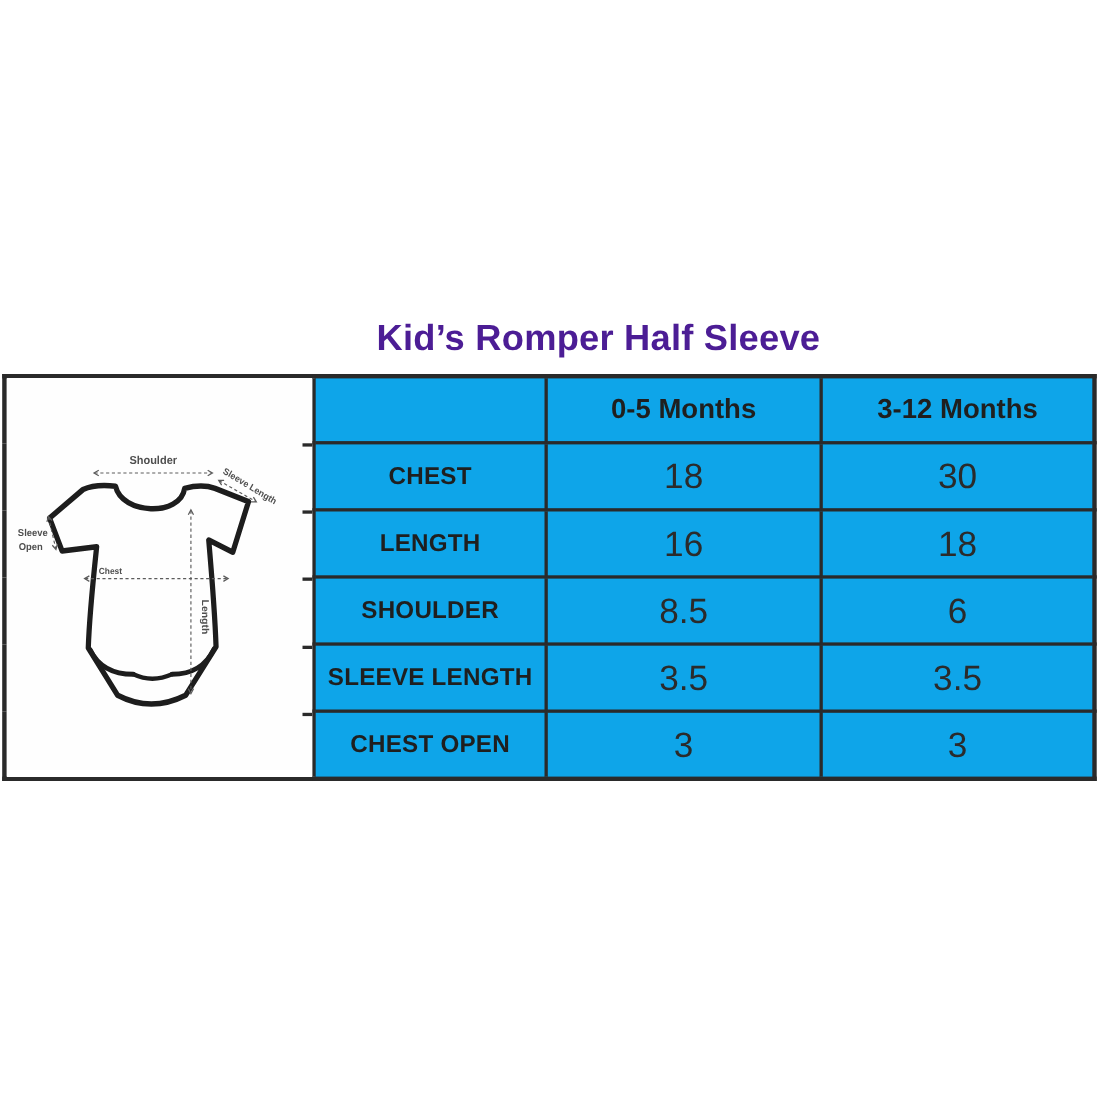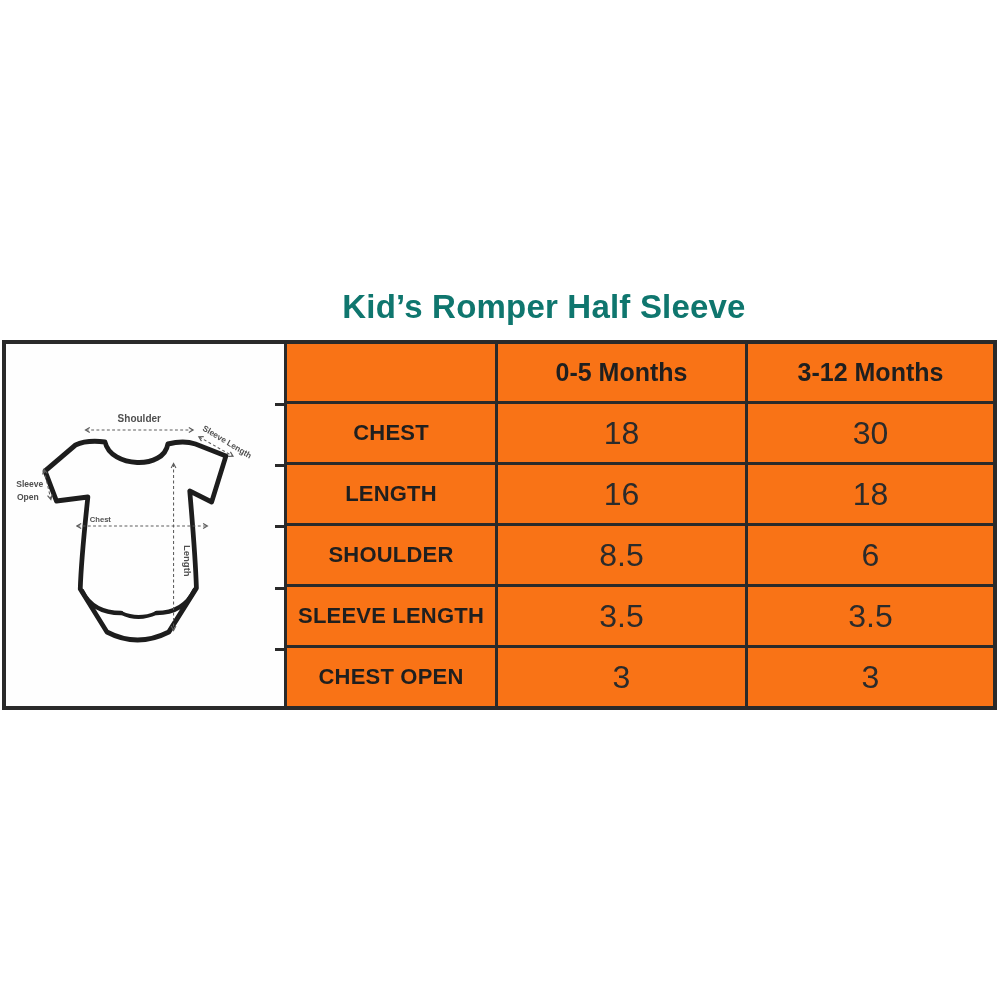--- a/index.html
+++ b/index.html
@@ -4,30 +4,30 @@
 <style>
   html,body{margin:0;padding:0;}
   body{
     width:1000px;height:1000px;background:#ffffff;
     font-family:"Liberation Sans", sans-serif;
     position:relative;overflow:hidden;color:#262626;
   }
   .page-title{
     position:absolute;top:288px;left:0;right:0;
     text-align:center;padding-left:88px;box-sizing:border-box;
-    font-size:33px;font-weight:600;color:#0f766e;letter-spacing:0.2px;
+    font-size:33px;font-weight:600;color:#4c1d95;letter-spacing:0.2px;
   }
   table.size-table{
     position:absolute;left:2px;top:340px;
     border-collapse:collapse;table-layout:fixed;
     width:995px;border:4px solid #2a2a2a;
   }
   .size-table td, .size-table th{
     border:3px solid #2a2a2a;text-align:center;vertical-align:middle;
-    background:#f97316;padding:0;
+    background:#0ea5e9;padding:0;
   }
   .size-table tr.hdr td{height:57px;font-size:25px;font-weight:700;color:#1f1f1f;}
   .size-table tr.row td{height:58px;}
   td.rowlabel{font-size:22px;font-weight:700;color:#1f1f1f;letter-spacing:0.2px;}
   td.val{font-size:32px;font-weight:400;color:#2b2b2b;}
   td.diagram-cell{padding:0;position:relative;background:#fefefe;}
   td.diagram-cell svg{position:absolute;left:0;top:0;width:100%;height:100%;display:block;}
   .tick{position:absolute;right:0;width:9px;height:3px;background:#2a2a2a;}
   .t1{top:59px}.t2{top:120px}.t3{top:181px}.t4{top:243px}.t5{top:304px}
   .ann-text{fill:#4f4f4f;font-family:"Liberation Sans",sans-serif;}

